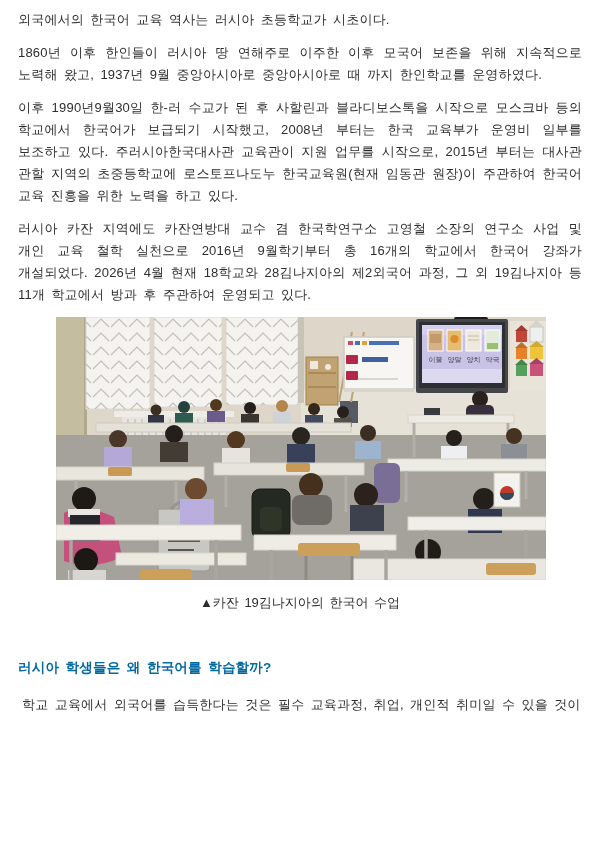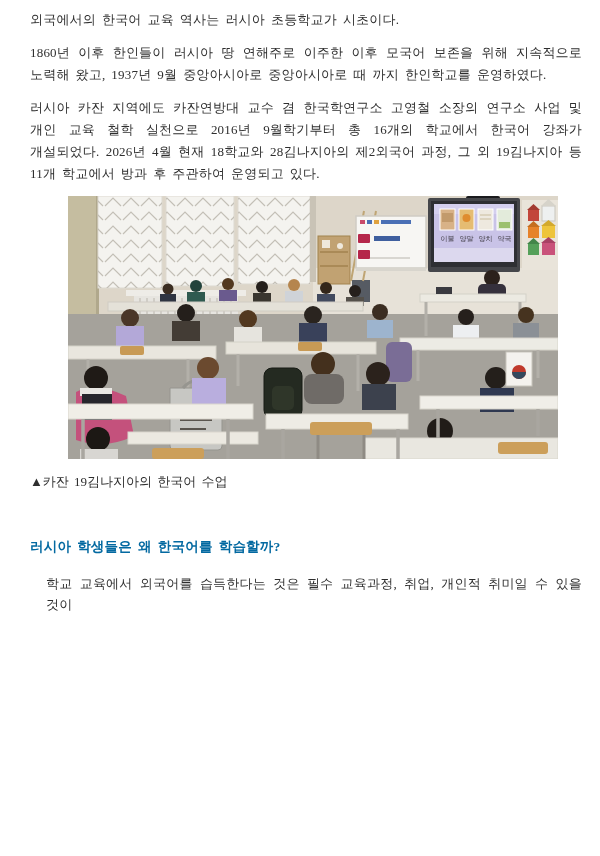--- a/index.html
+++ b/index.html
@@ -1,55 +1,56 @@
 <!DOCTYPE html>
 <html><head>
 <meta charset="utf-8">
 <style>
   html,body{margin:0;padding:0;}
   body{
     width:600px;height:856px;overflow:hidden;background:#ffffff;
     font-family:"Liberation Sans","DejaVu Sans",sans-serif;
     color:#2e2e2e;
   }
-  .article{padding:9px 18px 0 30px;font-family:Liberation Serif, serif;}
+  .article{padding:9px 18px 0 18px;}
   .para{
     margin:0 0 11px 0;
     font-size:13px;line-height:22px;
     text-align:justify;
     word-break:keep-all;
     word-spacing:2.5px;
     letter-spacing:0.2px;
   }
   figure{margin:6px 0 0 38px;padding:0;width:490px;}
   figure svg{display:block;width:490px;height:263px;}
   .caption{
     margin:12px 0 0 0;
     font-size:13px;line-height:21px;
-    color:#2e2e2e;word-spacing:2px;
+    text-align:center;color:#2e2e2e;word-spacing:2px;
   }
   .section-heading{
     margin:44px 0 0 0;
     font-size:13.5px;line-height:21px;font-weight:700;color:#0369a1;
     word-spacing:2.5px;letter-spacing:0.2px;
   }
   .section-para{
-    margin:16px 0 0 16px;
+    margin:16px 0 0 4px;
     font-size:13px;line-height:21px;text-align:justify;
     word-break:keep-all;word-spacing:2.5px;letter-spacing:0.2px;
   }
   .board-label{font-size:7px;fill:#3f3b44;}
 </style>
 </head>
 <body>
 
 <div class="article">
 
   <p class="para">외국에서의 한국어 교육 역사는 러시아 초등학교가 시초이다.</p>
   <p class="para">1860년 이후 한인들이 러시아 땅 연해주로 이주한 이후 모국어 보존을 위해 지속적으로 노력해 왔고, 1937년 9월 중앙아시아로 중앙아시아로 때 까지 한인학교를 운영하였다.</p>
+  <p class="para">이후 1990년9월30일 한-러 수교가 된 후 사할린과 블라디보스톡을 시작으로 모스크바 등의 학교에서 한국어가 보급되기 시작했고, 2008년 부터는 한국 교육부가 운영비 일부를 보조하고 있다. 주러시아한국대사관 교육관이 지원 업무를 시작으로, 2015년 부터는 대사관 관할 지역의 초중등학교에 로스토프나도누 한국교육원(현재 임동관 원장)이 주관하여 한국어 교육 진흥을 위한 노력을 하고 있다.</p>
   <p class="para">러시아 카잔 지역에도 카잔연방대 교수 겸 한국학연구소 고영철 소장의 연구소 사업 및 개인 교육 철학 실천으로 2016년 9월학기부터 총 16개의 학교에서 한국어 강좌가 개설되었다. 2026년 4월 현재 18학교와 28김나지아의 제2외국어 과정, 그 외 19김나지아 등 11개 학교에서 방과 후 주관하여 운영되고 있다.</p>
 
   <figure>
     <svg viewBox="0 0 490 263" xmlns="http://www.w3.org/2000/svg">
       <defs>
         <pattern id="chev" width="18" height="14" patternUnits="userSpaceOnUse">
           <path d="M1 10 L9 2 L17 10" stroke="#c3bfb6" stroke-width="1.2" fill="none"></path>
         </pattern>
       </defs>
 

